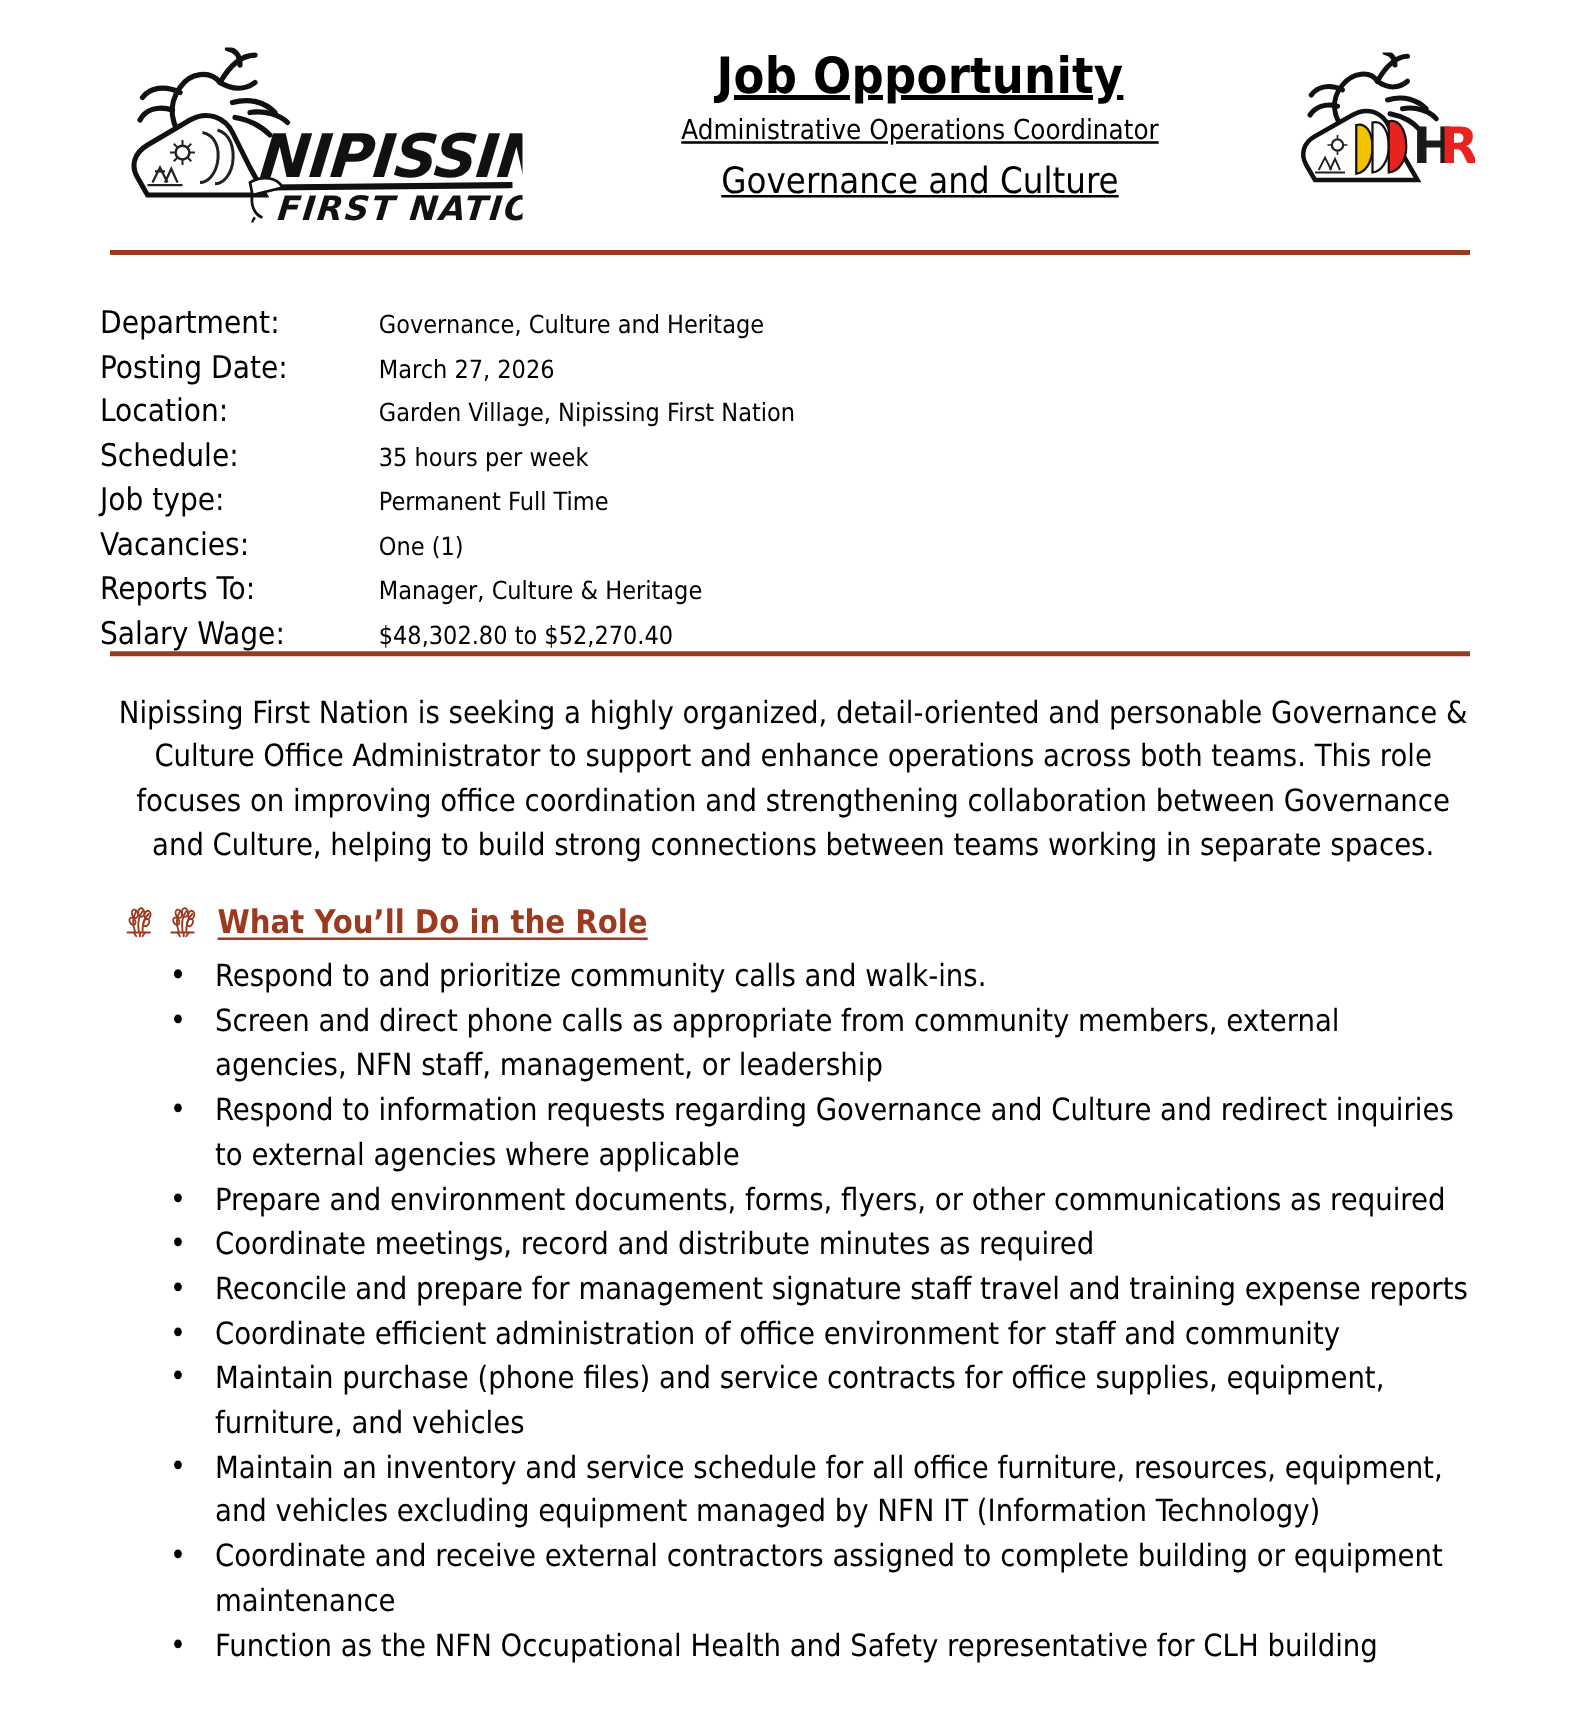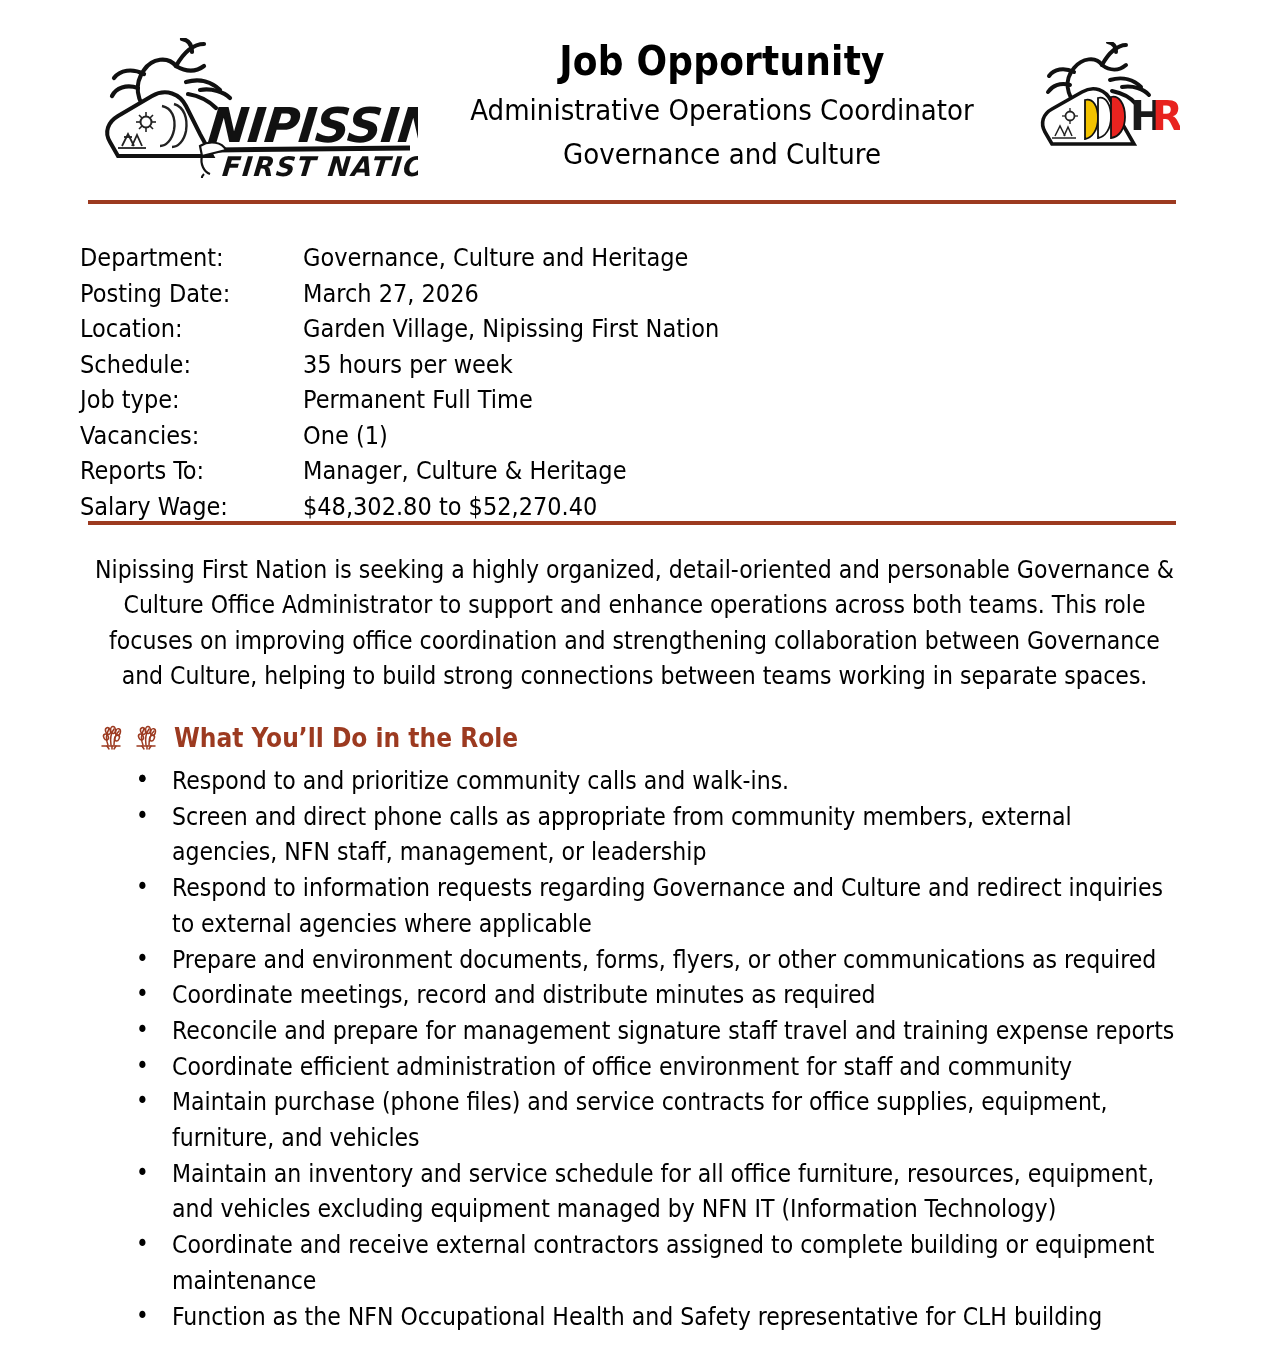--- a/index.html
+++ b/index.html
@@ -37,35 +37,36 @@
   }
   .logo-right {
     position: absolute;
     left: 1030px;
     top: 42px;
     width: 150px;
     height: 125px;
   }
   .title-block {
     position: absolute;
-    left: 422px;
+    left: 436px;
     top: 38px;
     width: 600px;
     text-align: center;
+    text-decoration: underline;
   }
   .title-main {
     font-size: 40px;
     font-weight: bold;
     letter-spacing: 0.2px;
     line-height: 1.18;
     color: #000;
     font-family: "DejaVu Sans Condensed", "Liberation Sans", sans-serif;
   }
   .title-sub1 {
-    font-size: 29px;
+    font-size: 22px;
     line-height: 1.45;
     margin-top: 4px;
     color: #000;
   }
   .title-sub2 {
     font-size: 29px;
     line-height: 1.45;
     margin-top: 2px;
     color: #000;
   }
@@ -93,21 +94,21 @@
     height: 35.5px;
   }
   .detail-label {
     width: 223px;
     flex: 0 0 223px;
     font-size: 25px;
     color: #000;
     white-space: nowrap;
   }
   .detail-value {
-    font-size: 25px;
+    font-size: 20px;
     color: #000;
     white-space: nowrap;
   }
 
   
   .intro {
     position: absolute;
     left: 92px;
     top: 552px;
     width: 1085px;
@@ -130,20 +131,21 @@
   .orn {
     width: 26px;
     height: 26px;
     display: inline-block;
     flex: 0 0 26px;
   }
   .heading-text {
     font-size: 26px;
     font-weight: bold;
     color: #9c3a20;
+    text-decoration: underline;
     text-underline-offset: 4px;
     padding-left: 6px;
     white-space: nowrap;
   }
 
   
   .duties {
     position: absolute;
     left: 136px;
     top: 763px;

